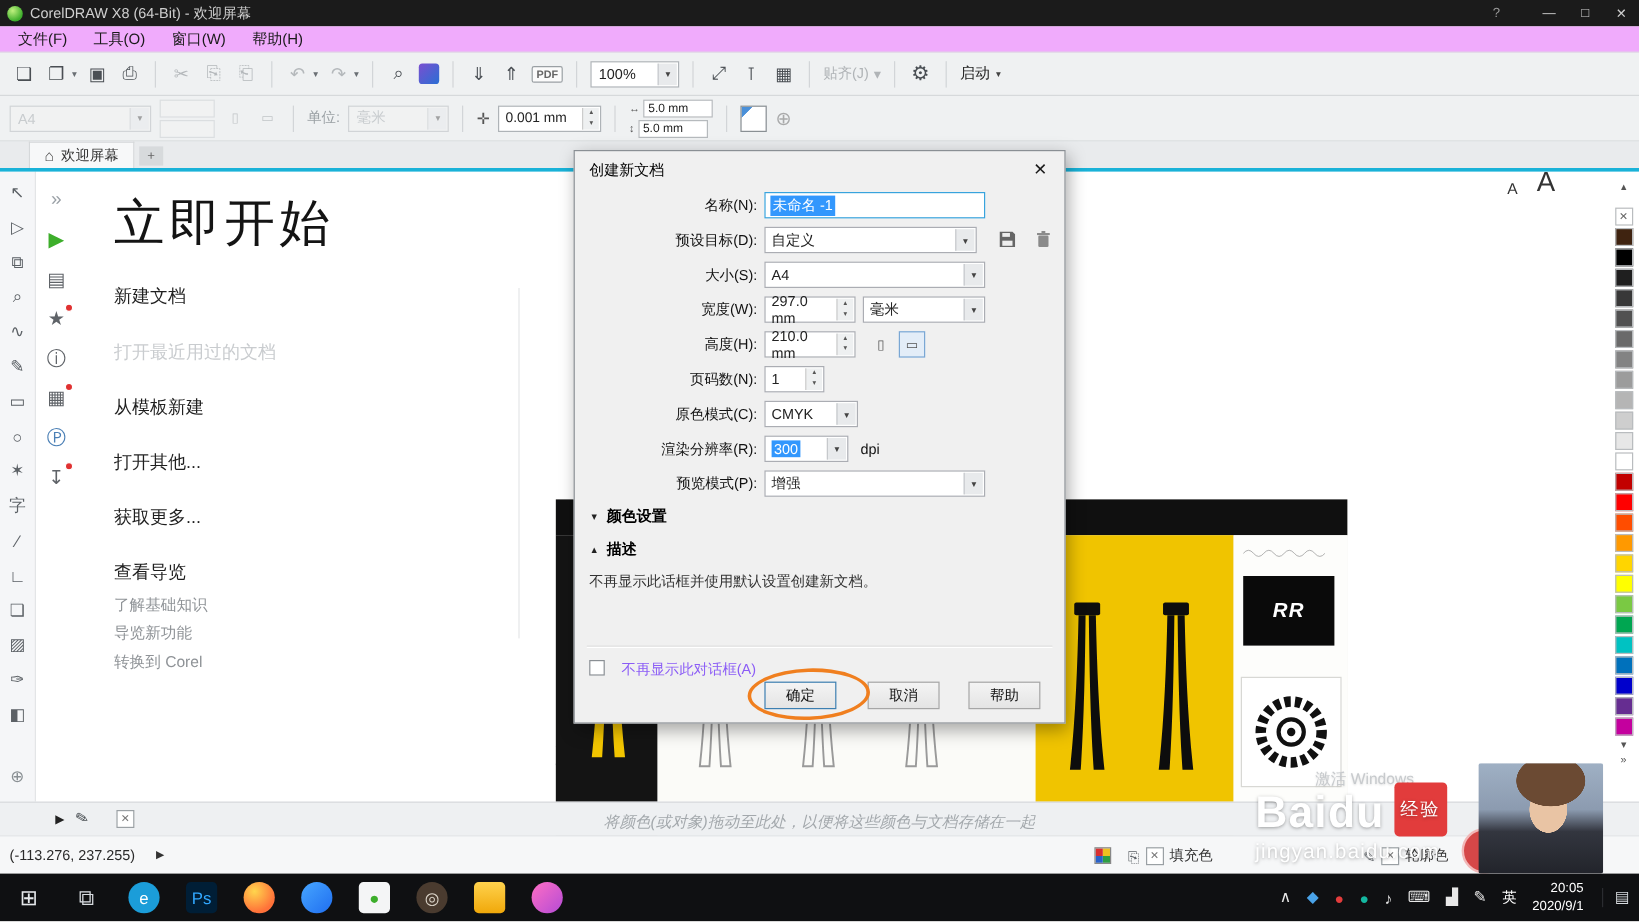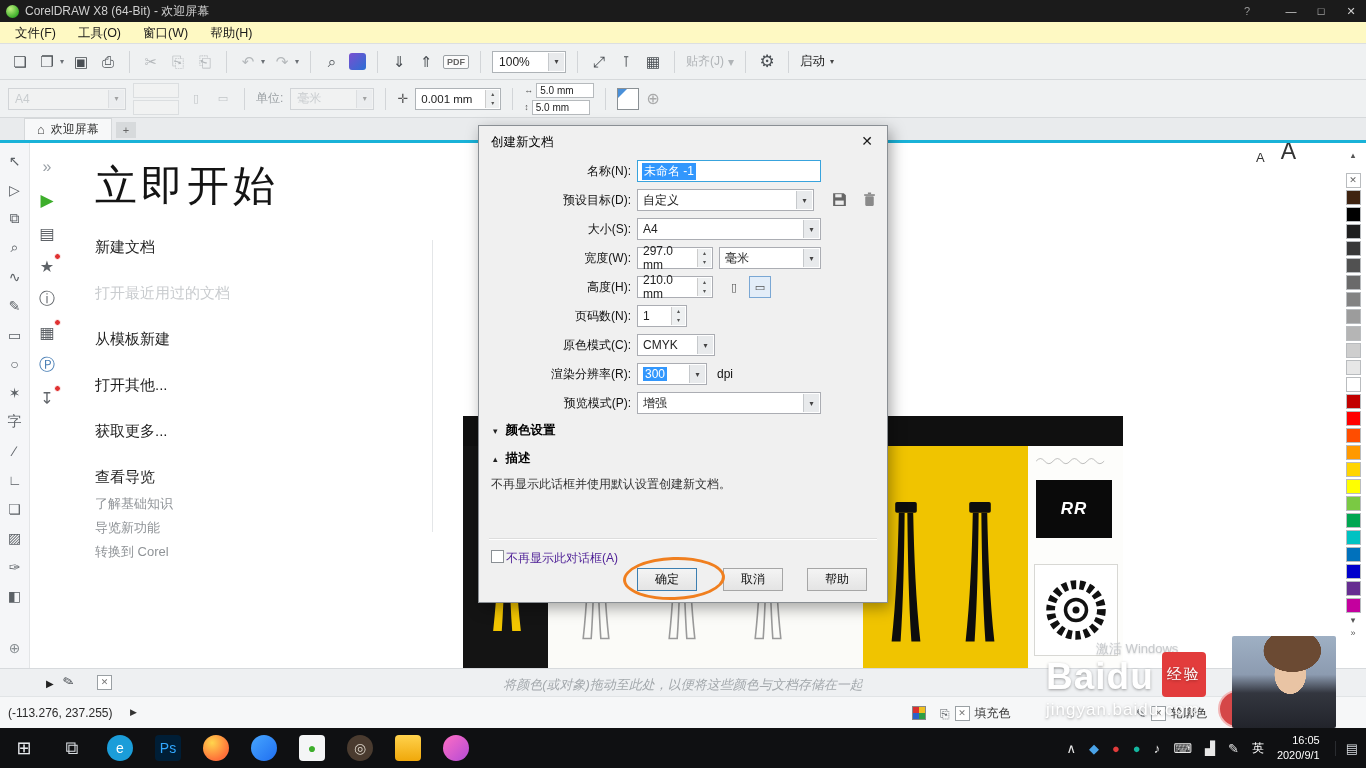--- a/index.html
+++ b/index.html
@@ -9,21 +9,21 @@
 
 
 .titlebar{position:absolute;left:0;top:0;width:100%;height:22px;background:#1b1b1b;color:#c9c9c9;display:flex;align-items:center;z-index:10}
 .applogo{width:13px;height:13px;border-radius:50%;background:radial-gradient(circle at 35% 30%,#bff07e,#3dae2b 70%);margin:0 6px 0 6px}
 .wtitle{font-size:12px;color:#cfcfcf}
 .winbtns{margin-left:auto;display:flex;height:100%}
 .winbtn{width:30px;height:100%;display:flex;align-items:center;justify-content:center;color:#cfcfcf;font-size:11px}
 .winbtn.helpb{margin-right:14px;color:#9a9a9a}
 
 
-.menubar{position:absolute;left:0;top:22px;width:100%;height:22px;background:#fef9c3;border-bottom:1px solid #dcdfe1;display:flex;padding-left:4px;z-index:10}
+.menubar{position:absolute;left:0;top:22px;width:100%;height:22px;background:#f0abfc;border-bottom:1px solid #dcdfe1;display:flex;padding-left:4px;z-index:10}
 .mi{padding:0 11px;font-size:12.5px;color:#1a1a1a;line-height:22px}
 
 
 .toolbar{position:absolute;left:0;top:44px;width:100%;height:36px;background:#eff1f2;border-bottom:1px solid #d6d9db;display:flex;align-items:center;padding-left:10px;gap:7px;z-index:10}
 .tbi{font-size:15px;color:#4a4f54;width:20px;text-align:center}
 .tbi.off{color:#b4b8bb}
 .tbarrow{font-size:8px;color:#6a6f74;margin-left:-4px}
 .vdiv{width:1px;height:22px;background:#d2d5d8;margin:0 4px}
 .wsc-chip{width:17px;height:17px;border-radius:3px;background:linear-gradient(135deg,#7a4fd0,#2a6fd4)}
 .pdfchip{font-size:9px;font-weight:bold;color:#666;border:1px solid #9aa0a4;border-radius:2px;padding:1px 3px;background:#fbfbfb}
@@ -146,21 +146,21 @@
 .dspin{position:absolute;height:22px;background:#fff;border:1px solid #abadb3;display:flex;align-items:center;padding:0 17px 0 5px}
 .orient{position:absolute;width:22px;height:22px;display:flex;align-items:center;justify-content:center;color:#555;font-size:11px}
 .orient.on{border:1px solid #7aa7d4;background:#e3edf8}
 .dpi{position:absolute;left:238px;line-height:22px;color:#111}
 .psave{position:absolute;left:352px;top:2px}
 .ptrash{position:absolute;left:382px;top:2px}
 .sect{position:absolute;left:14px;display:flex;align-items:center;gap:8px;font-weight:bold;font-size:12.5px;color:#000}
 .sect .ar{font-size:9px;color:#222}
 .desc{position:absolute;left:12px;top:350px;color:#333}
 .dlg-sep{position:absolute;left:10px;right:10px;top:412px;border-top:1px solid #ddd;border-bottom:1px solid #fff}
-.cb{position:absolute;left:12px;top:424px;display:flex;gap:2px;color:#4c1d95}
+.cb{position:absolute;left:12px;top:424px;display:flex;gap:14px;color:#8b5cf6}
 .cbbox{width:13px;height:13px;background:#fff;border:1px solid #8a8f94}
 .dbtn{position:absolute;top:442px;width:60px;height:23px;background:linear-gradient(#f4f4f4,#e4e4e4);border:1px solid #a6a6a6;display:flex;align-items:center;justify-content:center;color:#111}
 .dbtn.primary{border-color:#3c7fb1}
 .okellipse{position:absolute;left:144px;top:431px;width:102px;height:43px;border:3px solid #f07f1f;border-radius:50%;transform:rotate(-2deg);pointer-events:none;z-index:2}
 
 
 .taskbar{position:absolute;left:0;top:728px;width:100%;height:40px;background:#0f1012;display:flex;align-items:center;z-index:60}
 .slot{width:48px;height:40px;display:flex;align-items:center;justify-content:center}
 .appicon{width:26px;height:26px;display:flex;align-items:center;justify-content:center;font-size:14px;color:#fff}
 .appicon.sq{border-radius:4px}
@@ -653,20 +653,20 @@
           <span class="tray-i" style="color: rgb(74, 163, 232);">◆</span>
           <span class="tray-i" style="color: rgb(226, 60, 60);">●</span>
           <span class="tray-i" style="color: rgb(20, 183, 160);">●</span>
           <span class="tray-i" style="color: rgb(232, 232, 232);">♪</span>
           <span class="tray-i" style="color: rgb(232, 232, 232);">⌨</span>
           <span class="tray-i" style="color: rgb(232, 232, 232);">▟</span>
           <span class="tray-i" style="color: rgb(232, 232, 232);">✎</span>
         </span>
       <span class="ime">英</span>
       <span class="clock">
-        <span>16:05</span><br>
+        <span>20:05</span><br>
         <span>2020/9/1</span>
       </span>
       <span class="notif">▤</span>
     </div>
   </div>
 
 </div>
 
 </body></html>

